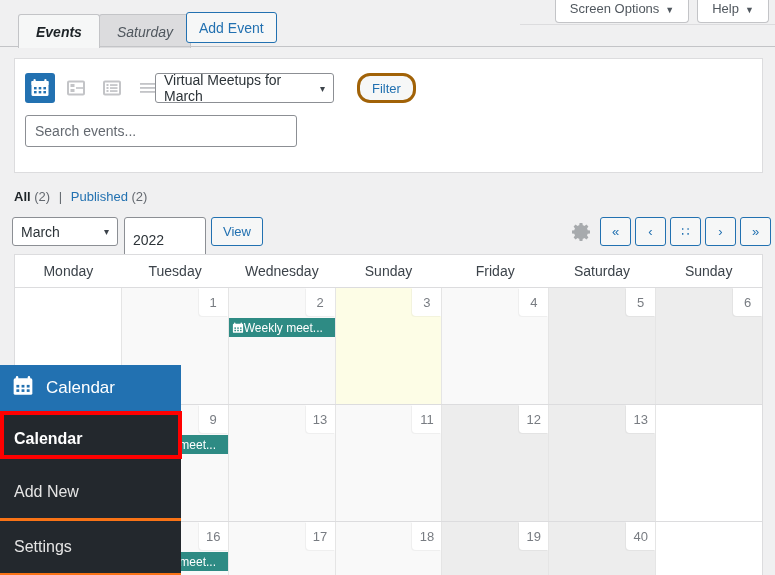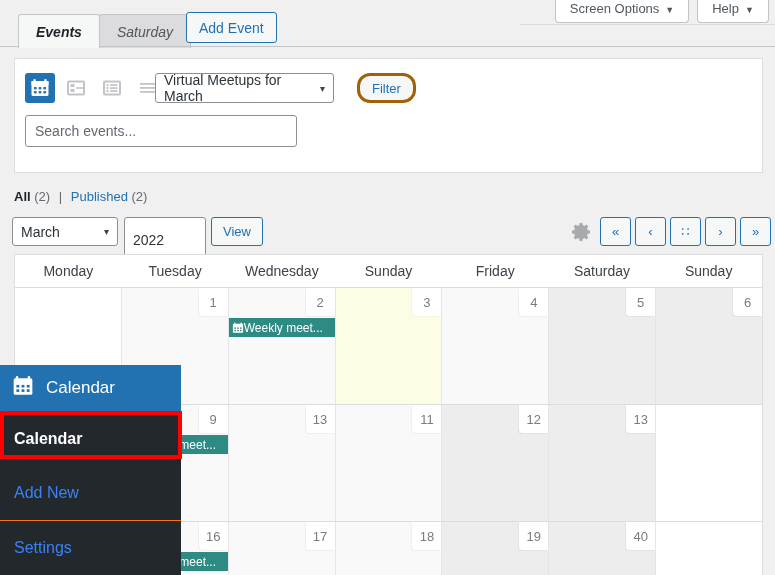--- a/index.html
+++ b/index.html
@@ -137,23 +137,23 @@
   }
   .event-pill svg { flex: 0 0 auto; }
 
   
   .sidebar { position: absolute; left: 0; top: 365px; width: 181px; z-index: 30; }
   .sb-header {
     height: 46px; background: #2271b1; display: flex; align-items: center;
     padding-left: 12px; gap: 12px; color: #fff; font-size: 17px;
   }
   .sb-item {
-    height: 55px; background: #23282d; color: #3b82f6;
+    height: 55px; background: #23282d; color: #e5e5e5;
     display: flex; align-items: center; padding-left: 14px;
-    font-size: 16px; border-bottom: 1px solid #f97316;
+    font-size: 16px; border-bottom: 3px solid #f97316;
   }
   .sb-item.current { color: #fff; font-weight: 700; border-bottom: none; }
   .sb-highlight {
     position: absolute; left: 0; top: 411px; width: 182px; height: 48px;
     border: 4px solid #ff0000; z-index: 40; pointer-events: none;
   }
 </style>
 </head>
 <body>
 

